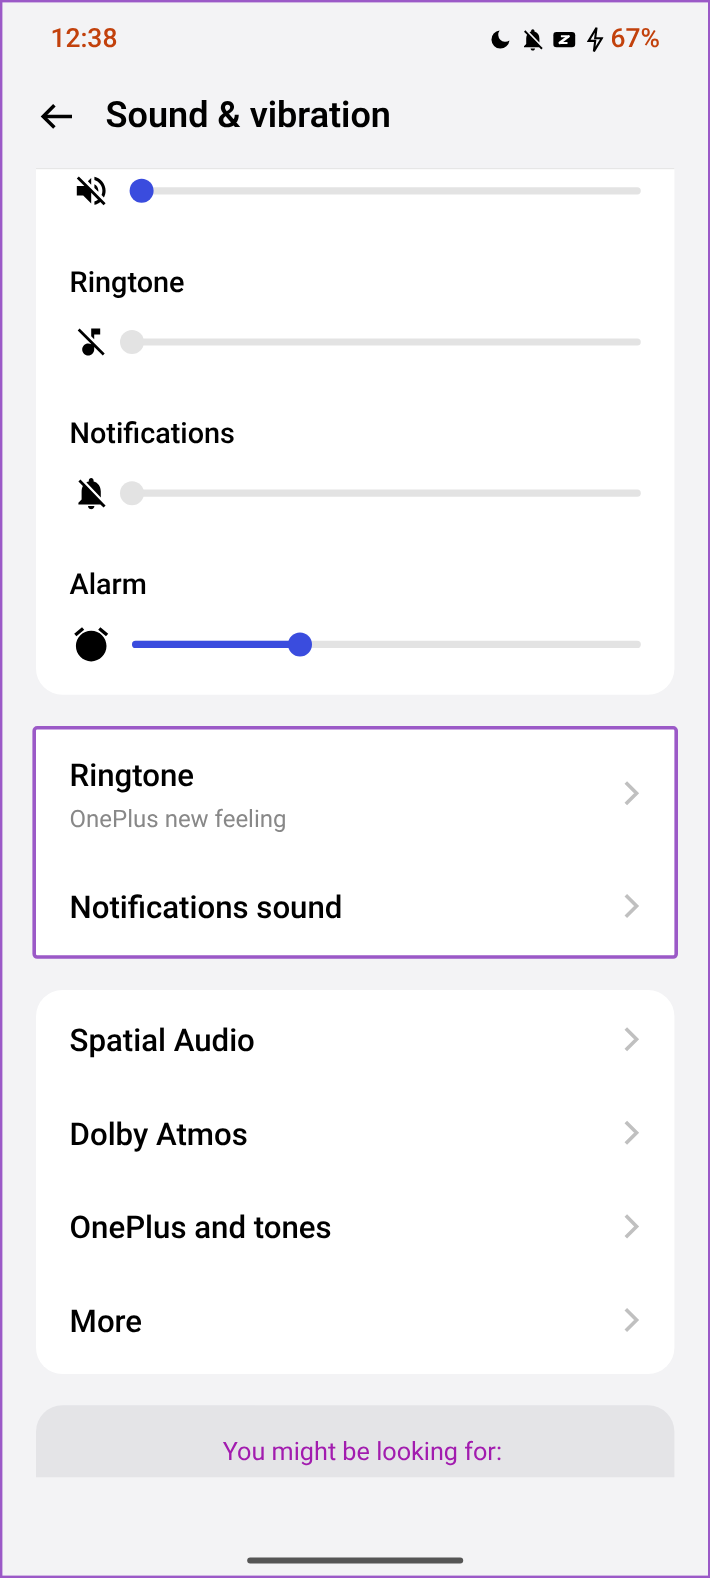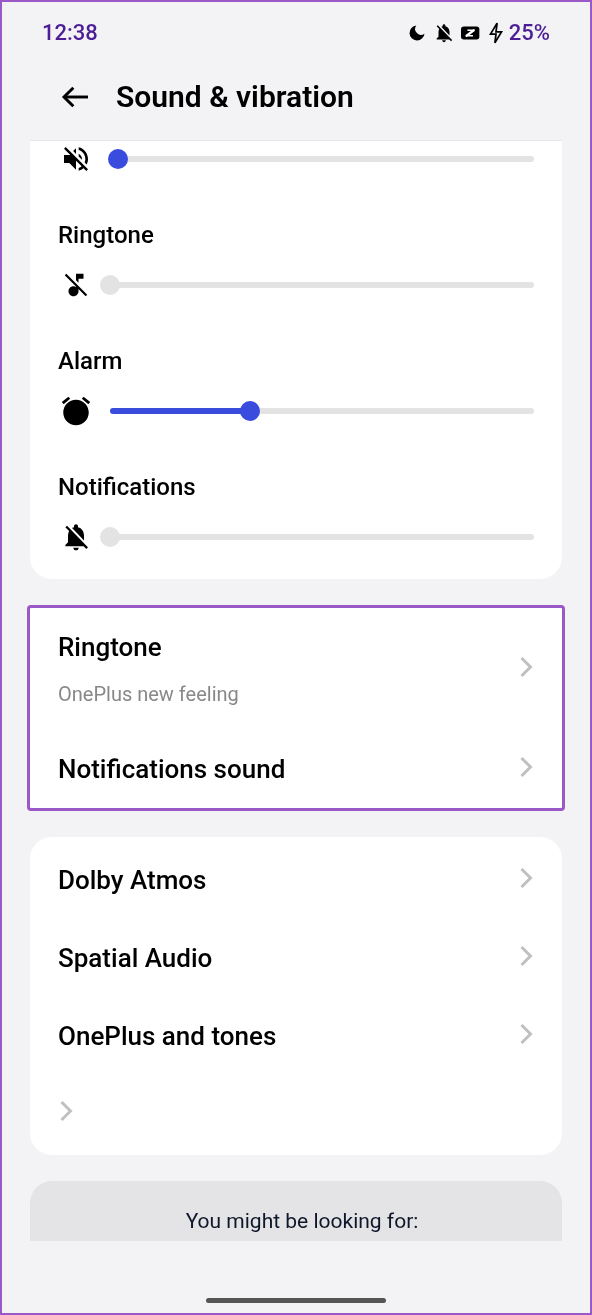--- a/index.html
+++ b/index.html
@@ -12,34 +12,33 @@
       position: relative;
       overflow: hidden;
     }
     .status-bar {
       display: flex;
       justify-content: space-between;
       align-items: center;
       padding: 18px 40px 10px 40px;
       font-size: 22px;
       font-weight: 500;
-      color: #4c1d95;
+      color: #c2410c;
     }
     .status-right {
       display: flex;
       align-items: center;
       gap: 6px;
     }
     .status-icon { display: inline-flex; align-items: center; }
     .header {
       display: flex;
       align-items: center;
       padding: 24px 30px 26px 30px;
       gap: 24px;
-      margin-left: 28px;
     }
     .back-arrow {
       display: inline-flex;
       cursor: pointer;
     }
     .header-title {
       font-size: 30px;
       font-weight: 600;
       color: #000;
     }
@@ -124,33 +123,33 @@
       flex: 1;
     }
     .list-item-title {
       font-size: 26px;
       font-weight: 500;
       color: #000;
     }
     .list-item-subtitle {
       font-size: 20px;
       color: #888;
-      margin-top: 20px;
+      margin-top: 8px;
     }
     .chevron {
       color: #c0c0c0;
     }
     .footer-card {
       background: #e4e4e7;
       border-radius: 22px 22px 0 0;
       margin: 0 28px;
       padding: 28px 12px 8px 24px;
       text-align: center;
       font-size: 21px;
-      color: #0f172a;
+      color: #a21caf;
     }
     .home-indicator {
       position: absolute;
       bottom: 10px;
       left: 50%;
       transform: translateX(-50%);
       width: 180px;
       height: 5px;
       background: #555;
       border-radius: 3px;
@@ -177,21 +176,21 @@
           <rect x="0" y="2" width="20" height="14" rx="3"></rect>
           <path d="M 7 6 L 13 6 M 7 12 L 13 12" stroke="#fff" stroke-width="1.8"></path>
           <path d="M 14 6 L 6 12" stroke="#fff" stroke-width="2.4" stroke-linecap="round"></path>
         </svg>
     </span>
     <span class="status-icon">
       <svg width="14" height="22" viewBox="0 0 12 20" fill="none" stroke="#000" stroke-width="1.6">
           <path d="M7 1L1 11h5l-1 8 6-10H6l1-8z"></path>
         </svg>
     </span>
-    <span>25%</span>
+    <span>67%</span>
   </div>
 </div>
 
 <div class="header">
   <span class="back-arrow">
     <svg width="32" height="32" viewBox="0 0 24 24" fill="none" stroke="#000" stroke-width="2.2">
         <line x1="21" y1="12" x2="3" y2="12"></line>
         <polyline points="10 19 3 12 10 5"></polyline>
       </svg>
   </span>
@@ -223,49 +222,49 @@
           </svg>
       </span>
       <div class="slider-track ringtone">
         <div class="slider-fill"></div>
         <div class="slider-thumb gray" style="left:0%"></div>
       </div>
     </div>
   </div>
 
   <div class="slider-section">
+    <div class="slider-label">Notifications</div>
+    <div class="slider-row">
+      <span class="slider-icon">
+        <svg width="32" height="32" viewBox="0 0 24 24" fill="#000">
+            <path d="M20 18.69L7.84 6.14 5.27 3.49 4 4.76l2.8 2.8v.01c-.52.99-.8 2.16-.8 3.42v5l-2 2v1h13.73l2 2L21 19.72l-1-1.03zM12 22c1.11 0 2-.89 2-2h-4c0 1.11.89 2 2 2zm6-7.32V11c0-3.08-1.64-5.64-4.5-6.32V4c0-.83-.67-1.5-1.5-1.5s-1.5.67-1.5 1.5v.68c-.15.03-.29.08-.42.12-.1.03-.2.07-.3.11h-.01c-.01 0-.01 0-.02.01-.23.09-.46.2-.68.31 0 0-.01 0-.01.01L18 14.68z"></path>
+          </svg>
+      </span>
+      <div class="slider-track notif">
+        <div class="slider-fill"></div>
+        <div class="slider-thumb gray" style="left:0%"></div>
+      </div>
+    </div>
+  </div>
+
+  <div class="slider-section">
     <div class="slider-label">Alarm</div>
     <div class="slider-row">
       <span class="slider-icon">
         <svg width="34" height="34" viewBox="0 0 24 24" fill="#000">
             <path d="M22 5.72l-4.6-3.86-1.29 1.53 4.6 3.86L22 5.72zM7.88 3.39L6.6 1.86 2 5.71l1.29 1.53 4.59-3.85zM12 4c-4.97 0-9 4.03-9 9s4.02 9 9 9c4.97 0 9-4.03 9-9s-4.03-9-9-9z"></path>
           </svg>
       </span>
       <div class="slider-track alarm">
         <div class="slider-fill"></div>
         <div class="slider-thumb"></div>
       </div>
     </div>
   </div>
 
-  <div class="slider-section">
-    <div class="slider-label">Notifications</div>
-    <div class="slider-row">
-      <span class="slider-icon">
-        <svg width="32" height="32" viewBox="0 0 24 24" fill="#000">
-            <path d="M20 18.69L7.84 6.14 5.27 3.49 4 4.76l2.8 2.8v.01c-.52.99-.8 2.16-.8 3.42v5l-2 2v1h13.73l2 2L21 19.72l-1-1.03zM12 22c1.11 0 2-.89 2-2h-4c0 1.11.89 2 2 2zm6-7.32V11c0-3.08-1.64-5.64-4.5-6.32V4c0-.83-.67-1.5-1.5-1.5s-1.5.67-1.5 1.5v.68c-.15.03-.29.08-.42.12-.1.03-.2.07-.3.11h-.01c-.01 0-.01 0-.02.01-.23.09-.46.2-.68.31 0 0-.01 0-.01.01L18 14.68z"></path>
-          </svg>
-      </span>
-      <div class="slider-track notif">
-        <div class="slider-fill"></div>
-        <div class="slider-thumb gray" style="left:0%"></div>
-      </div>
-    </div>
-  </div>
-
 </div>
 
 <div class="highlighted-card">
   <div class="list-item">
     <div class="list-item-text">
       <div class="list-item-title">Ringtone</div>
       <div class="list-item-subtitle">OnePlus new feeling</div>
     </div>
     <span class="chevron">
       <svg width="16" height="24" viewBox="0 0 10 16" fill="none" stroke="#c0c0c0" stroke-width="2">
@@ -281,49 +280,52 @@
       <svg width="16" height="24" viewBox="0 0 10 16" fill="none" stroke="#c0c0c0" stroke-width="2">
           <polyline points="2 2 8 8 2 14"></polyline>
         </svg>
     </span>
   </div>
 </div>
 
 <div class="card">
   <div class="list-item">
     <div class="list-item-text">
+      <div class="list-item-title">Spatial Audio</div>
+    </div>
+    <span class="chevron">
+      <svg width="16" height="24" viewBox="0 0 10 16" fill="none" stroke="#c0c0c0" stroke-width="2">
+          <polyline points="2 2 8 8 2 14"></polyline>
+        </svg>
+    </span>
+  </div>
+  <div class="list-item">
+    <div class="list-item-text">
       <div class="list-item-title">Dolby Atmos</div>
     </div>
     <span class="chevron">
       <svg width="16" height="24" viewBox="0 0 10 16" fill="none" stroke="#c0c0c0" stroke-width="2">
           <polyline points="2 2 8 8 2 14"></polyline>
         </svg>
     </span>
   </div>
   <div class="list-item">
     <div class="list-item-text">
-      <div class="list-item-title">Spatial Audio</div>
-    </div>
-    <span class="chevron">
-      <svg width="16" height="24" viewBox="0 0 10 16" fill="none" stroke="#c0c0c0" stroke-width="2">
-          <polyline points="2 2 8 8 2 14"></polyline>
-        </svg>
-    </span>
-  </div>
-  <div class="list-item">
-    <div class="list-item-text">
       <div class="list-item-title">OnePlus and tones</div>
     </div>
     <span class="chevron">
       <svg width="16" height="24" viewBox="0 0 10 16" fill="none" stroke="#c0c0c0" stroke-width="2">
           <polyline points="2 2 8 8 2 14"></polyline>
         </svg>
     </span>
   </div>
   <div class="list-item">
+    <div class="list-item-text">
+      <div class="list-item-title">More</div>
+    </div>
     <span class="chevron">
       <svg width="16" height="24" viewBox="0 0 10 16" fill="none" stroke="#c0c0c0" stroke-width="2">
           <polyline points="2 2 8 8 2 14"></polyline>
         </svg>
     </span>
   </div>
 </div>
 
 <div class="footer-card">
   <span>You might be looking for:</span>

